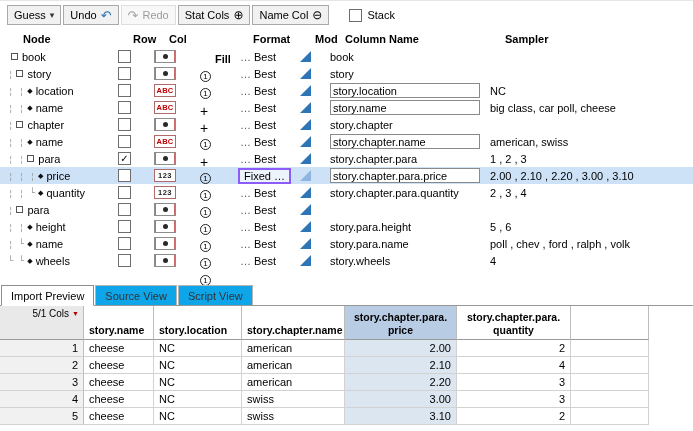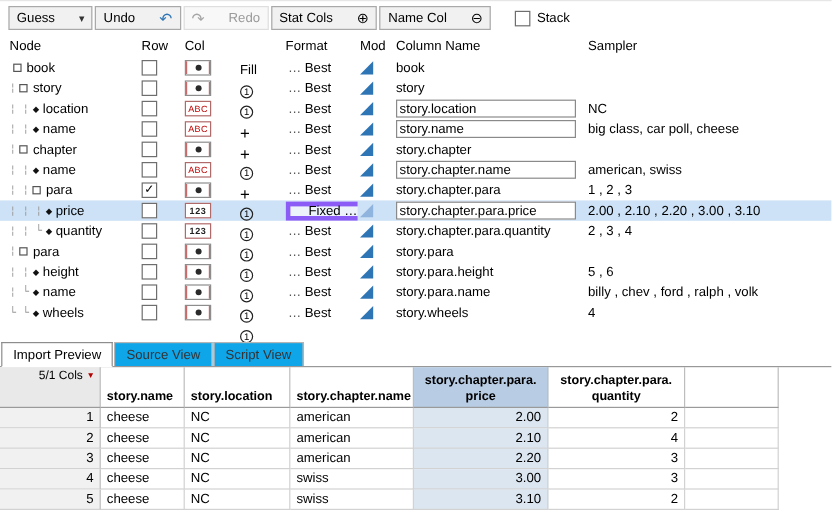--- a/index.html
+++ b/index.html
@@ -7,41 +7,41 @@
   body {
     width:693px; height:431px; overflow:hidden;
     background:#fff; color:#000;
     font-family:"Liberation Sans", sans-serif; font-size:11px;
     border-top:1px solid #e6e6e6;
   }
 
   
   .toolbar { display:flex; align-items:center; gap:2px; padding:4px 0 3px 7px; }
   .tbtn {
-    display:inline-flex; align-items:center; gap:20px;
+    display:inline-flex; align-items:center; gap:4px;
     height:20px; padding:0 6px;
     background:#f1f1f1; border:1px solid #a9a9a9;
     cursor:default; white-space:nowrap;
   }
   .tbtn.disabled { background:#f8f8f8; border-color:#dedede; color:#9b9b9b; }
   .dd-arrow { font-size:9px; color:#333; }
   .undo-arrow { color:#2e75b6; font-size:13px; line-height:1; }
   .redo-arrow { color:#a5a5a5; font-size:13px; line-height:1; }
   .circle-op { font-size:12px; line-height:1; }
   .stack-group { margin-left:18px; display:flex; align-items:center; gap:5px; }
   .cb {
     width:13px; height:13px; background:#fff; border:1px solid #6e6e6e;
     display:inline-flex; align-items:center; justify-content:center;
     font-size:10px; line-height:1;
   }
 
   
   .tree { margin-top:2px; }
   .tree-header, .trow { display:flex; align-items:center; width:693px; }
-  .tree-header { height:18px; font-weight:normal; }
+  .tree-header { height:18px; font-weight:bold;padding-left:15px; }
   .trow { height:17px; }
   .trow.selected { background:#cde2f6; }
   .cell { display:flex; align-items:center; height:100%; overflow:hidden; }
   .w-node    { width:112px; padding-left:8px; }
   .w-row     { width:40px;  padding-left:6px; }
   .w-col     { width:44px;  padding-left:2px; }
   .w-fill    { width:42px;  padding-left:4px;margin-top:40px; }
   .w-format  { width:60px; }
   .w-mod     { width:32px;  padding-left:2px; }
   .w-name    { width:160px; }
@@ -49,30 +49,30 @@
 
   .prefix { font-family:"DejaVu Sans Mono", monospace; font-size:9px; color:#999; white-space:pre; margin-right:2px; }
   .glyph-square { width:7px; height:7px; border:1px solid #555; background:#fff; display:inline-block; margin:0 4px 0 1px; flex:none; }
   .glyph-diamond { font-size:7px; color:#111; margin:0 3px 0 1px; }
   .node-label { white-space:nowrap; }
 
   .ic { width:22px; height:13px; border:1px solid #b06a6a; background:#fff;
         display:inline-flex; align-items:center; justify-content:center; flex:none; }
   .ic-element { border-color:#8d8d8d; box-shadow: inset 1px 0 0 #c96a6a, inset -1px 0 0 #c96a6a; }
   .ic-element .dot { width:5px; height:5px; background:#2a2a2a; border-radius:50%; }
-  .ic-abc { color:#c00000; font-weight:normal; font-size:7.5px; letter-spacing:0.3px; }
+  .ic-abc { color:#c00000; font-weight:bold; font-size:7.5px; letter-spacing:0.3px; }
   .ic-num { color:#222; font-weight:bold; font-size:7.5px; letter-spacing:0.5px; }
 
   .fill-circle { width:11px; height:11px; border:1px solid #222; border-radius:50%;
                  display:inline-flex; align-items:center; justify-content:center;
                  font-size:8px; line-height:1; flex:none; }
   .fill-plus { font-size:14px; line-height:1; }
 
   .fmt-menu { color:#555; margin:0 3px 0 2px; }
-  .fmt-box { border:4px solid #8b5cf6; background:#edf3fb; padding:0 15px; height:16px;
+  .fmt-box { border:2px solid #8b5cf6; background:#edf3fb; padding:0 4px; height:16px;
              display:inline-flex; align-items:center; white-space:nowrap; }
 
   .mod-tri { width:0; height:0; border-left:11px solid transparent; border-bottom:11px solid #2e75b6; }
   .mod-tri.light { border-bottom-color:#8fb4dd; }
 
   .cn-input { width:150px; height:15px; border:1px solid #8a8a8a; background:#fff;
               font-family:"Liberation Sans", sans-serif; font-size:11px; padding:0 2px; }
   .cn-text, .sampler-text { white-space:nowrap; }
 
   
@@ -445,23 +445,20 @@
     <div class="cell w-fill">
         <span class="fill-circle">1</span>
       </div>
     <div class="cell w-format">
         <span class="fmt-menu">…</span>
         <span>Best</span>
       </div>
     <div class="cell w-mod">
         <span class="mod-tri"></span>
       </div>
-    <div class="cell w-name">
-        <span class="cn-text">story.para</span>
-      </div>
     <div class="cell w-sampler">
         <span class="sampler-text"></span>
       </div>
   </div>
 
   <div class="trow">
     <div class="cell w-node">
         <span class="prefix">¦ ¦</span>
         <span class="glyph-diamond">◆</span>
         <span class="node-label">height</span>
@@ -513,21 +510,21 @@
         <span class="fmt-menu">…</span>
         <span>Best</span>
       </div>
     <div class="cell w-mod">
         <span class="mod-tri"></span>
       </div>
     <div class="cell w-name">
         <span class="cn-text">story.para.name</span>
       </div>
     <div class="cell w-sampler">
-        <span class="sampler-text">billy , chev , ford , ralph , volk</span>
+        <span class="sampler-text">poll , chev , ford , ralph , volk</span>
       </div>
   </div>
 
   <div class="trow">
     <div class="cell w-node">
         <span class="prefix">└ └</span>
         <span class="glyph-diamond">◆</span>
         <span class="node-label">wheels</span>
       </div>
     <div class="cell w-row">

